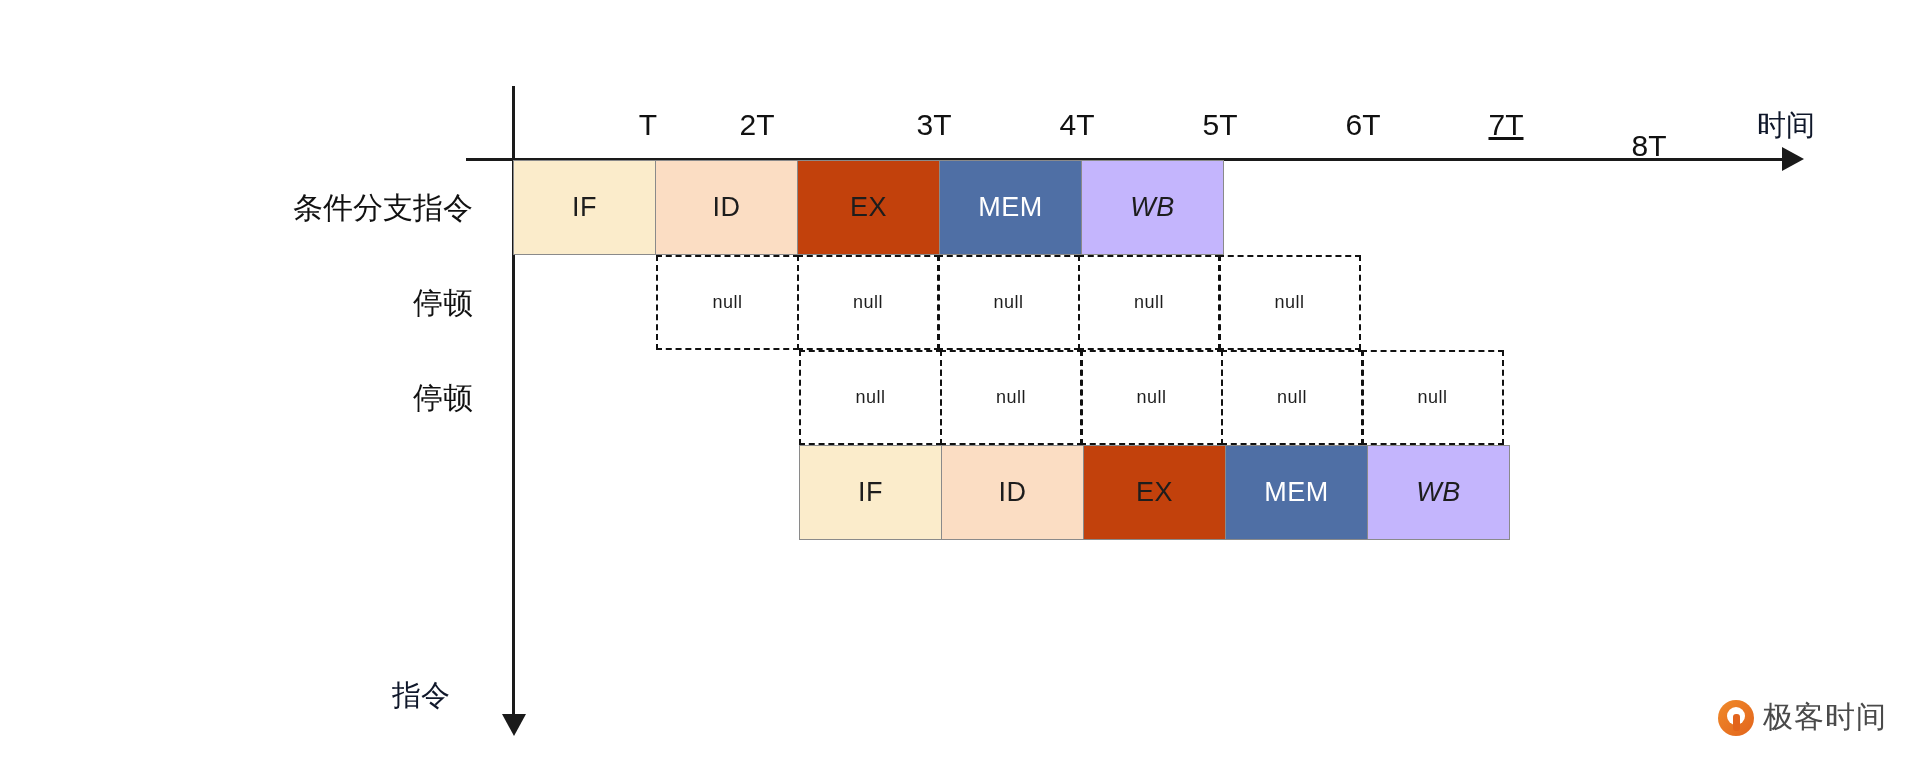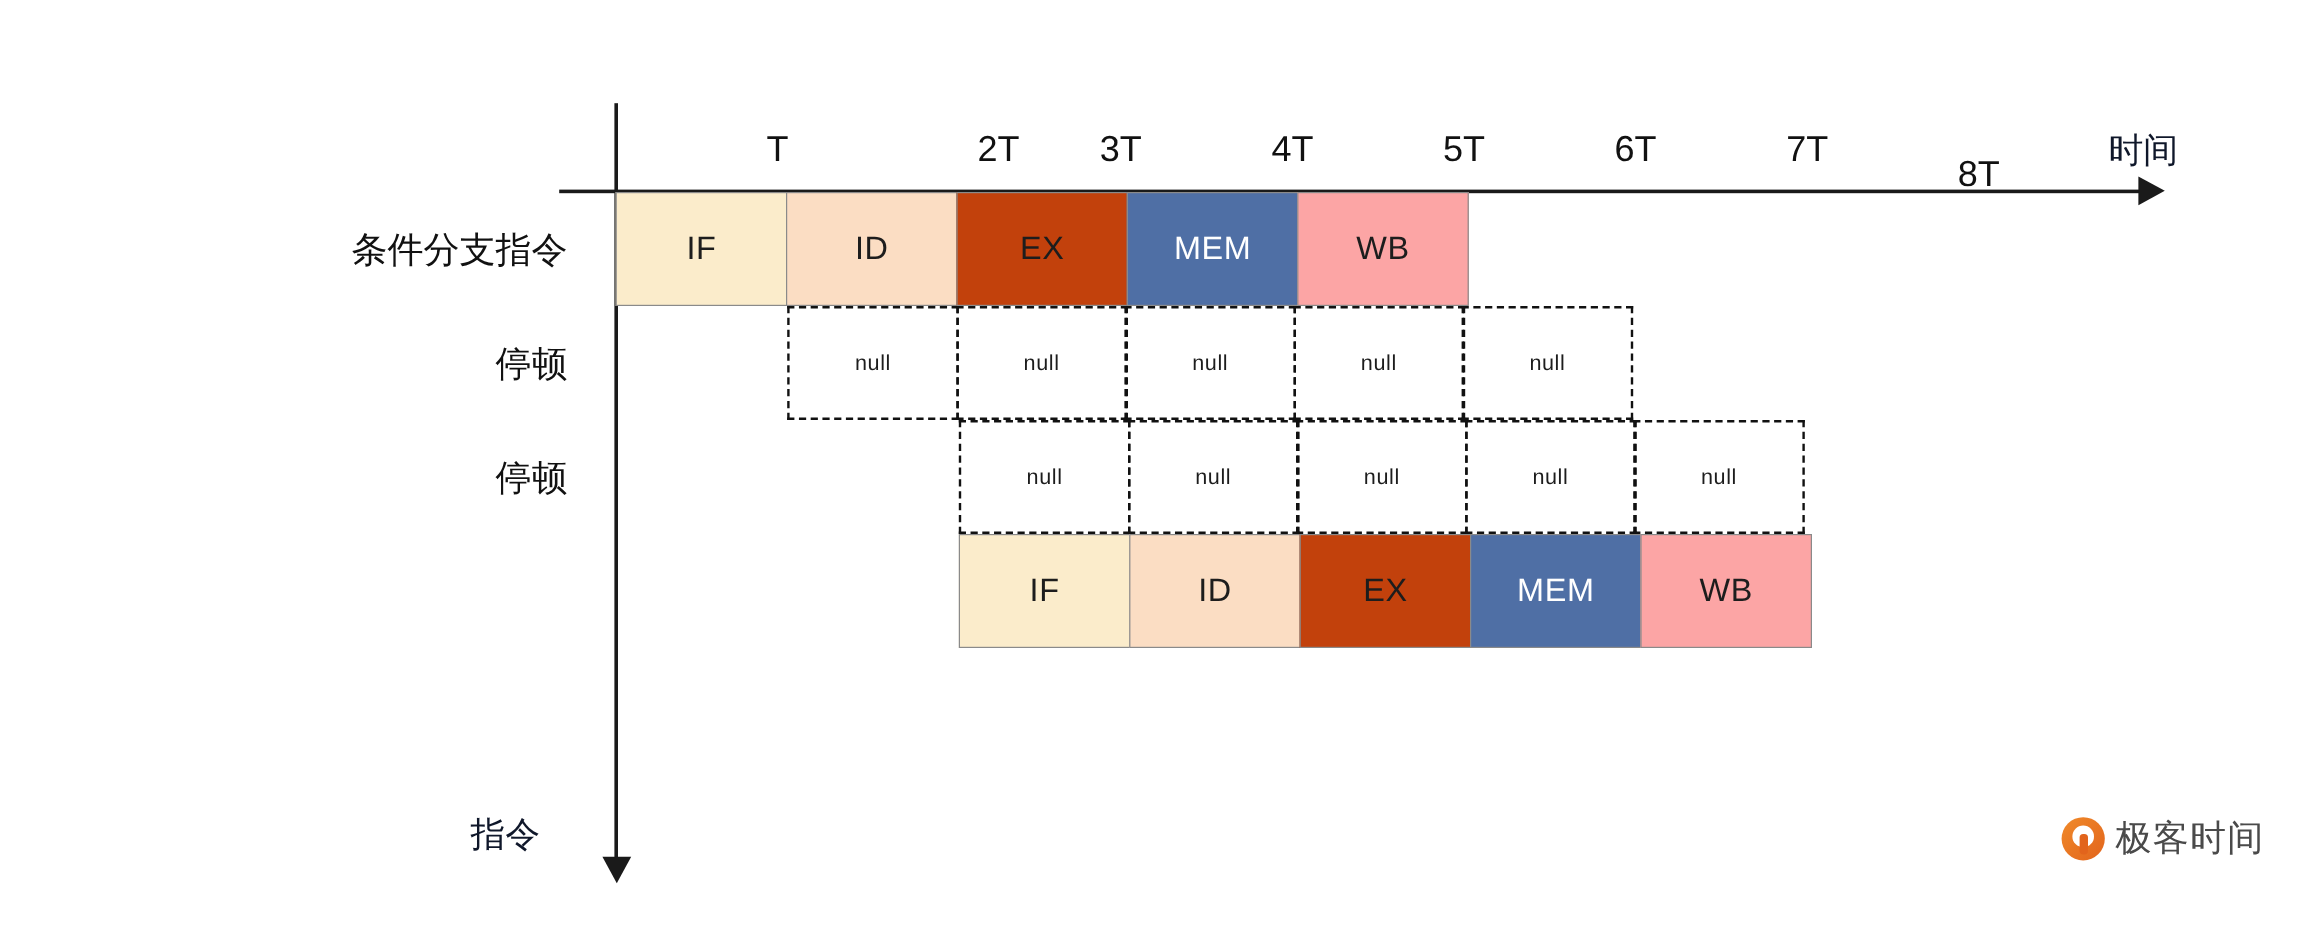--- a/index.html
+++ b/index.html
@@ -53,30 +53,30 @@
     border:2.5px dashed #111;margin-left:-2.5px;background:transparent;
     font-size:18px;color:#1d1d1d;
   }
   .cell.null:first-child{margin-left:0;}
 
   
   .s-if  {background:#fbeccb;}
   .s-id  {background:#fbddc3;}
   .s-ex  {background:#c2410c;}
   .s-mem {background:#4f6fa5;color:#ffffff;}
-  .s-wb  {background:#fca5a5;}
+  .s-wb  {background:#c4b5fd;font-style:italic;}
 
   
   .row-label{
     position:absolute;width:400px;text-align:right;
     font-size:30px;color:#111;white-space:nowrap;
   }
 
   
-  .logo{position:absolute;left:1718px;top:678px;display:flex;align-items:center;gap:9px;}
+  .logo{position:absolute;left:1718px;top:697px;display:flex;align-items:center;gap:9px;}
   .logo-mark{position:relative;width:36px;height:36px;}
   .logo-mark .ring{
     position:absolute;left:0;top:0;width:36px;height:36px;border-radius:50%;
     background:linear-gradient(135deg,#f08a2a 0%,#e2641c 100%);
   }
   .logo-mark .hole{
     position:absolute;left:9px;top:7px;width:18px;height:18px;border-radius:50%;
     background:#ffffff;
   }
   .logo-mark .tail{
@@ -93,26 +93,26 @@
   <div class="axis-line x-axis"></div>
   <div class="x-arrow"></div>
   <div class="axis-line y-axis"></div>
   <div class="y-arrow"></div>
 
   <div class="axis-name time">时间</div>
   <div class="axis-name instr">指令</div>
 
   <div class="ticks" id="ticks">
       <div class="tick-label" style="left: 648px;">T</div>
-      <div class="tick-label" style="left: 832px;">2T</div>
+      <div class="tick-label" style="left: 757px;">2T</div>
       <div class="tick-label" style="left: 934px;">3T</div>
       <div class="tick-label" style="left: 1077px;">4T</div>
       <div class="tick-label" style="left: 1220px;">5T</div>
       <div class="tick-label" style="left: 1363px;">6T</div>
-      <div class="tick-label" style="left: 1506px;">7T</div>
+      <div class="tick-label" style="left: 1506px; text-decoration: underline;">7T</div>
       <div class="tick-label" style="left: 1649px; margin-top: 21px;">8T</div>
     </div>
 
   <div class="row-label" id="row-label-0" style="left: 73px; top: 187.5px;">条件分支指令</div>
   <div class="row-label" id="row-label-1" style="left: 73px; top: 282.5px;">停顿</div>
   <div class="row-label" id="row-label-2" style="left: 73px; top: 377.5px;">停顿</div>
 
   <div id="rows-host">
       <div class="row" style="left: 513px; top: 160px;">
         <div class="cell solid s-if">IF</div>

